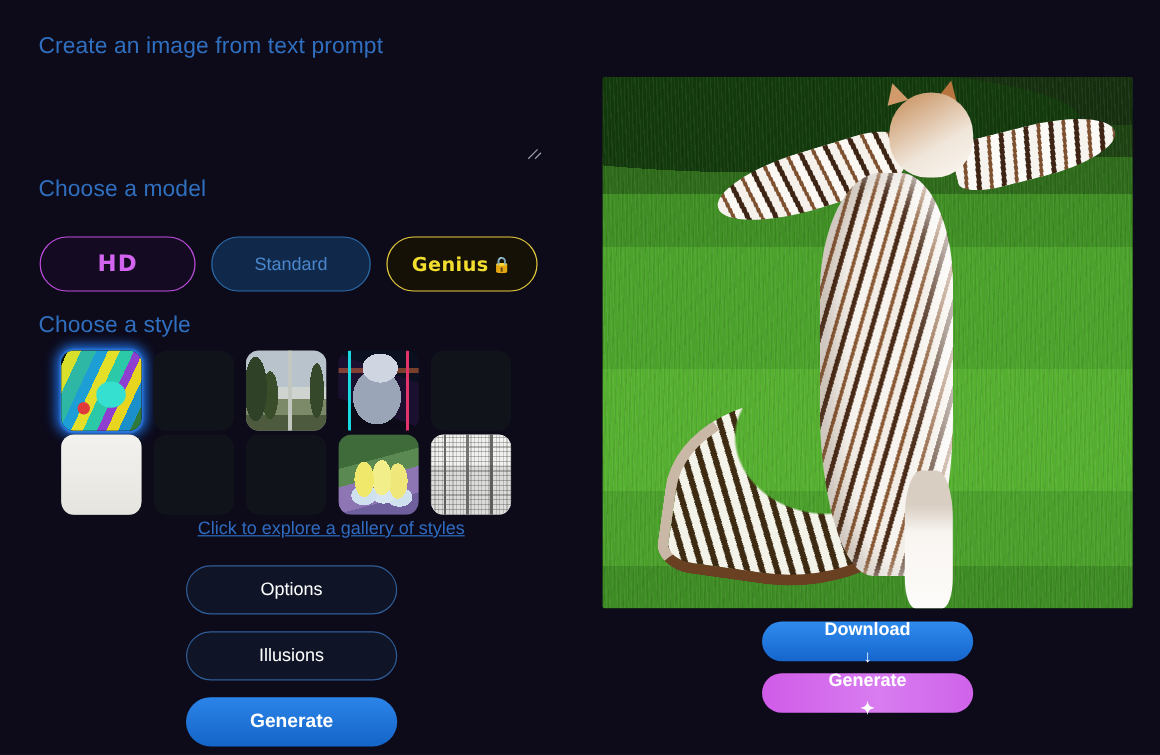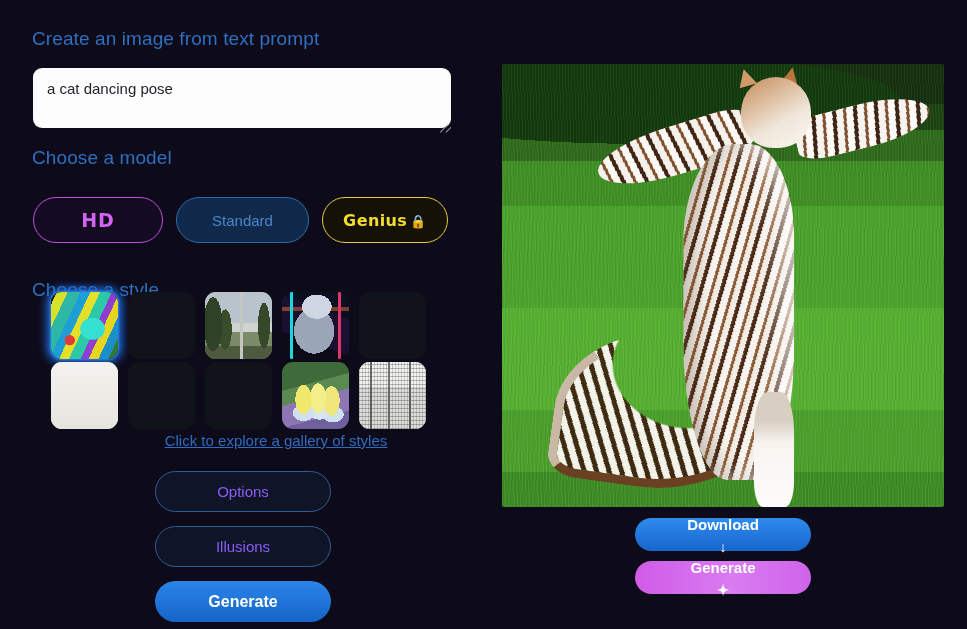--- a/index.html
+++ b/index.html
@@ -33,21 +33,21 @@
     position: absolute;
     left: 32px;
     font-size: 19px;
     font-weight: 400;
     color: #2f6fbe;
     letter-spacing: 0.1px;
     white-space: nowrap;
   }
   .heading-prompt { top: 28px; }
   .heading-model  { top: 147px; }
-  .heading-style  { top: 279px; }
+  .heading-style  { top: 261px; }
 
   
   .prompt-box {
     position: absolute;
     left: 33px;
     top: 68px;
     width: 418px;
     height: 60px;
     background: #fdfdfd;
     border: none;
@@ -310,21 +310,21 @@
   .pill-outline {
     width: 176px;
     height: 41px;
     border-radius: 21px;
     background: #0f1426;
     border: 1px solid #2f5d96;
     display: flex;
     align-items: center;
     justify-content: center;
     font-size: 15px;
-    color: #8b5cf6;
+    color: #ffffff;
     cursor: pointer;
     box-sizing: border-box;
   }
   .pill-generate {
     width: 176px;
     height: 41px;
     border-radius: 21px;
     border: none;
     background: linear-gradient(180deg, #2b84e8, #1565c8);
     display: flex;
@@ -476,21 +476,20 @@
 </style>
 </head>
 <body>
 
 <div class="app">
 
   <div class="left-panel">
 
     <div class="heading heading-prompt">Create an image from text prompt</div>
 
-    <textarea class="prompt-box" placeholder="Describe what you want to see..." style="">a cat dancing pose</textarea>
     <span class="resize-grip">
         <i></i>
         <i></i>
       </span>
 
     <div class="heading heading-model">Choose a model</div>
 
     <div class="model-row">
       <div class="model-pill model-hd">
         <span>HD</span>

